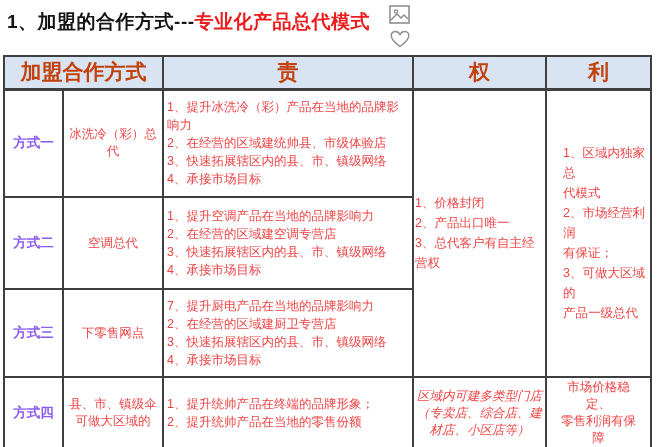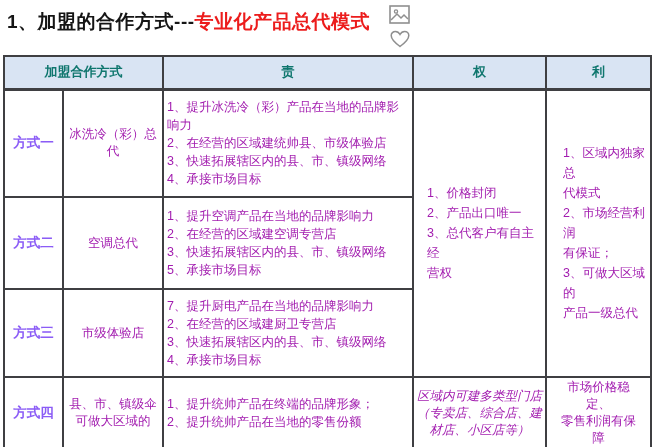--- a/index.html
+++ b/index.html
@@ -12,36 +12,36 @@
   .page-title .red-part { color:#ec1c1c; }
 
   .side-toolbar { position:absolute; left:386px; top:0; width:27px; height:54px;
     background:#fff; display:flex; flex-direction:column; align-items:center;
     justify-content:flex-start; gap:3px; padding-top:3px; z-index:5; }
   .tool-btn { width:22px; height:22px; display:flex; align-items:center; justify-content:center; cursor:pointer; }
 
   table.main-table { position:absolute; left:3px; top:55px; width:647px;
     border-collapse:collapse; table-layout:fixed; }
   .main-table th, .main-table td { border:2px solid #3f3f42; vertical-align:middle;
-    color:#a21caf; overflow:hidden; }
-  .main-table th { background:#d9e4f3; color:#0f766e; font-size:13px; font-weight:bold;
+    color:#ef4444; overflow:hidden; }
+  .main-table th { background:#d9e4f3; color:#c2410c; font-size:21px; font-weight:bold;
     text-align:center; border-bottom-width:3px;margin-left:18px; }
   tr.hdr { height:33px; }
   tr.r1 { height:108px; }
   tr.r2 { height:92px; }
   tr.r3 { height:88px; }
   tr.r4 { height:60px; }
 
   td.method { color:#8b5cf6; font-weight:bold; font-size:13.5px; text-align:center; }
   td.product { font-size:12.5px; text-align:center; line-height:17px; white-space:pre-line; padding:1px; }
   td.duty { font-size:12.5px; line-height:18px; text-align:left; padding:2px 1px 2px 3px;
     white-space:pre-line; }
   td.authority-merged, td.benefit-merged { font-size:12.5px; line-height:20px; text-align:left;
     white-space:pre-line; vertical-align:middle; }
-  td.authority-merged { padding-left:13px; padding-right:0; }
+  td.authority-merged { padding-left:1px; padding-right:0; }
   td.benefit-merged { padding-left:16px; padding-right:0; }
   td.authority-r4 { font-size:12.5px; line-height:17px; text-align:center; white-space:pre-line; padding:1px 0;font-style:italic; }
   td.benefit-r4 { font-size:12.5px; line-height:17px; text-align:center; white-space:pre-line; padding:1px 12px; }
 </style>
 </head>
 <body>
 
 <div class="stage">
 
   <div class="page-title">
@@ -97,25 +97,25 @@
 有保证；
 3、可做大区域的
 产品一级总代</td>
     </tr>
     <tr class="r2">
       <td class="method">方式二</td>
       <td class="product">空调总代</td>
       <td class="duty">1、提升空调产品在当地的品牌影响力
 2、在经营的区域建空调专营店
 3、快速拓展辖区内的县、市、镇级网络
-5、承接市场目标</td>
+4、承接市场目标</td>
     </tr>
     <tr class="r3">
       <td class="method">方式三</td>
-      <td class="product">市级体验店</td>
+      <td class="product">下零售网点</td>
       <td class="duty">7、提升厨电产品在当地的品牌影响力
 2、在经营的区域建厨卫专营店
 3、快速拓展辖区内的县、市、镇级网络
 4、承接市场目标</td>
     </tr>
     <tr class="r4">
       <td class="method">方式四</td>
       <td class="product">县、市、镇级伞
 可做大区域的</td>
       <td class="duty">1、提升统帅产品在终端的品牌形象；

